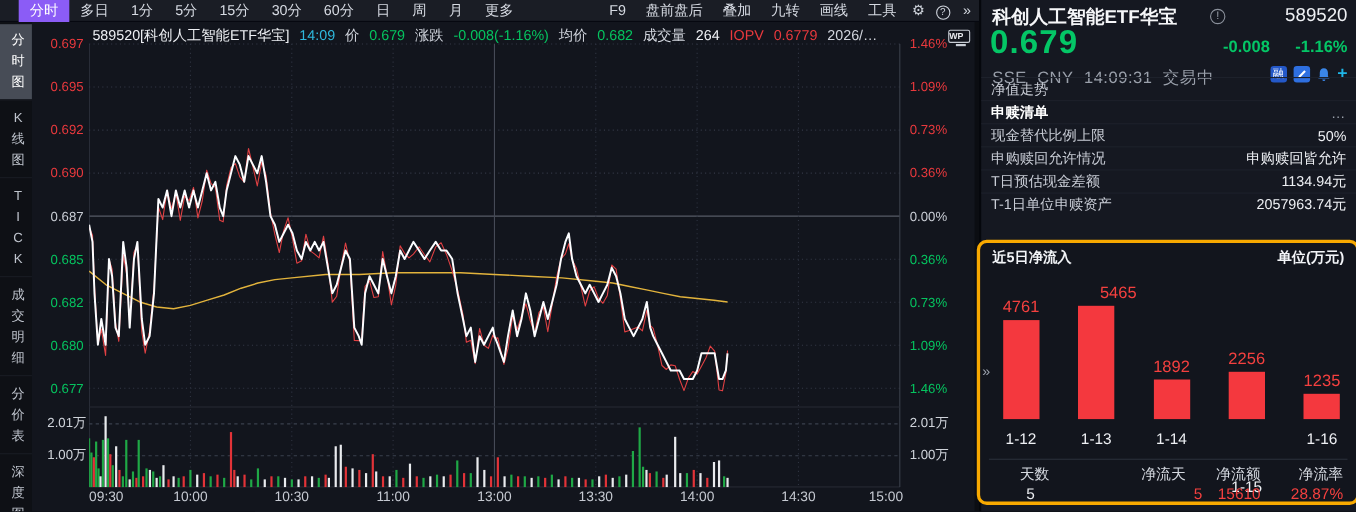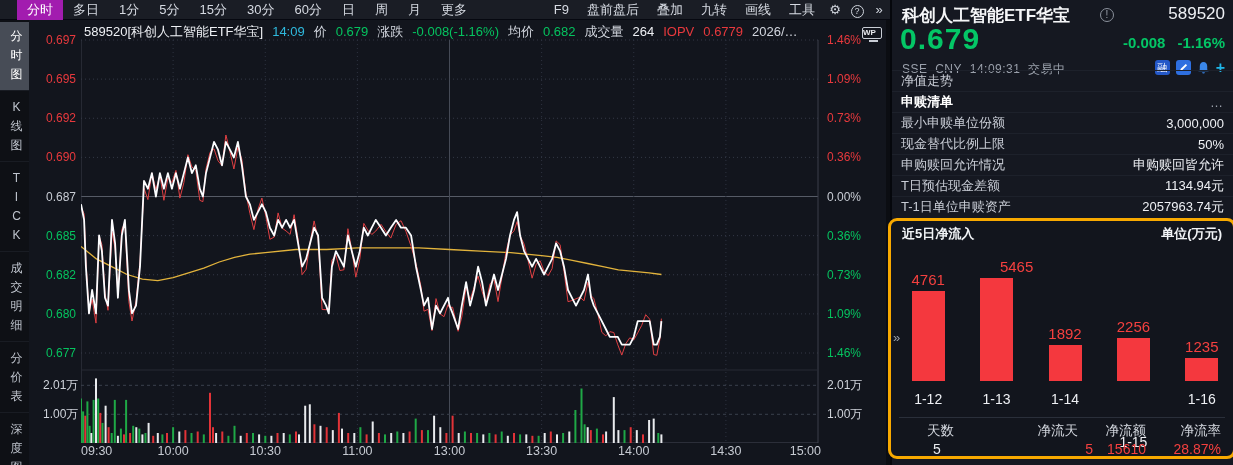--- a/index.html
+++ b/index.html
@@ -2,21 +2,21 @@
 <html><head>
 <meta charset="utf-8">
 <style>
 *{margin:0;padding:0;box-sizing:border-box}
 html,body{width:1233px;height:465px;overflow:hidden}
 body{position:relative;background:#0b0d12;font-family:"Liberation Sans","DejaVu Sans",sans-serif;color:#dfe2e8;font-size:13px}
 
 .toolbar{position:absolute;left:0;top:0;width:890px;height:20px;background:#1a1d25;display:flex;align-items:center;padding-left:17px;border-bottom:1px solid #060810}
 .tabs{display:flex;height:20px}
 .tab{padding:0 10px;line-height:20px;color:#d6dae2;cursor:default;white-space:nowrap}
-.tab.active{background:#a21caf;color:#fff}
+.tab.active{background:#8b5cf6;color:#fff}
 .toolbar-right{margin-left:auto;display:flex;align-items:center;height:20px}
 .tbtn{padding:0 9px;line-height:20px;color:#d6dae2;white-space:nowrap}
 .ticon{width:22px;text-align:center;color:#cfd4dc;font-size:13px;line-height:20px}
 .help-circle{display:inline-block;width:13px;height:13px;border:1px solid #cfd4dc;border-radius:50%;line-height:11px;font-size:9px;text-align:center}
 
 .sidebar{position:absolute;left:0;top:20px;width:33px;height:445px;background:#0e1015;overflow:hidden}
 .side-item{width:33px;padding:5px 0 6px;text-align:center;color:#bfc4cd;font-size:12px;border-bottom:1px solid #191c23;margin-top:2px}
 .side-item span{display:block;line-height:19px}
 .side-item.active{background:#474c56;color:#fff}
 
@@ -37,22 +37,22 @@
 #xaxis{position:absolute;left:52px;top:424px;width:740px;height:18px}
 .xlab{position:absolute;top:0;font-size:12.5px;color:#c6cad2;white-space:nowrap}
 .vlab{position:absolute;font-size:12px;color:#cfd3da;transform:translateY(-50%);white-space:nowrap}
 
 .panel{position:absolute;left:890px;top:0;width:343px;height:465px;background:#151821;border-left:2px solid #05070c}
 .p-name{position:absolute;left:10px;top:4px;font-size:17px;font-weight:bold;color:#f5f6f8;white-space:nowrap}
 .p-info{position:absolute;left:208px;top:8px;width:14px;height:14px;border:1px solid #8b919c;border-radius:50%;color:#9aa0ab;font-size:10px;line-height:12px;text-align:center}
 .p-code{position:absolute;right:8px;top:4px;font-size:17px;color:#eef0f4}
 .p-price{position:absolute;left:8px;top:22px;font-size:30px;font-weight:bold;color:#04c666;letter-spacing:1px}
 .p-chg{position:absolute;right:8px;top:34px;font-size:15px;font-weight:bold;color:#04c666}
-.p-chg span{margin-left:12px}
-.p-status{position:absolute;left:10px;top:61px;font-size:12px;color:#9aa0ab;letter-spacing:.5px}
+.p-chg span{margin-left:23px}
+.p-status{position:absolute;left:10px;top:61px;font-size:15px;color:#9aa0ab;letter-spacing:.5px}
 .p-icons{position:absolute;right:8px;top:60px;display:flex;align-items:center;height:15px}
 .badge{width:15px;height:15px;border-radius:3px;background:#2458c8;color:#fff;font-size:10px;text-align:center;line-height:15px;margin-left:6px}
 .badge.pencil{background:#2e6fe0}
 .p-icons svg{margin-left:6px;display:block}
 .p-plus{color:#1fb6e8;font-size:16px;font-weight:bold;margin-left:6px;line-height:15px}
 #panel-rows{position:absolute;left:0;top:70px;width:100%}
 .p-row{display:flex;justify-content:space-between;align-items:center;height:21px;padding:0 9px;border-top:1px solid #1d212b}
 .p-row .lab{color:#c9cdd6;font-size:13px;white-space:nowrap}
 .p-row .val{color:#eef0f4;font-size:13px;white-space:nowrap}
 .p-row.section .lab{color:#fff;font-weight:bold}
@@ -353,24 +353,20 @@
   </div>
   <div id="panel-rows">
       <div class="p-row">
         <span class="lab">净值走势</span>
       </div>
       <div class="p-row section">
         <span class="lab">申赎清单</span>
         <span class="val">…</span>
       </div>
       <div class="p-row">
-        <span class="lab">最小申赎单位份额</span>
-        <span class="val">3,000,000</span>
-      </div>
-      <div class="p-row">
         <span class="lab">现金替代比例上限</span>
         <span class="val">50%</span>
       </div>
       <div class="p-row">
         <span class="lab">申购赎回允许情况</span>
         <span class="val">申购赎回皆允许</span>
       </div>
       <div class="p-row">
         <span class="lab">T日预估现金差额</span>
         <span class="val">1134.94元</span>

